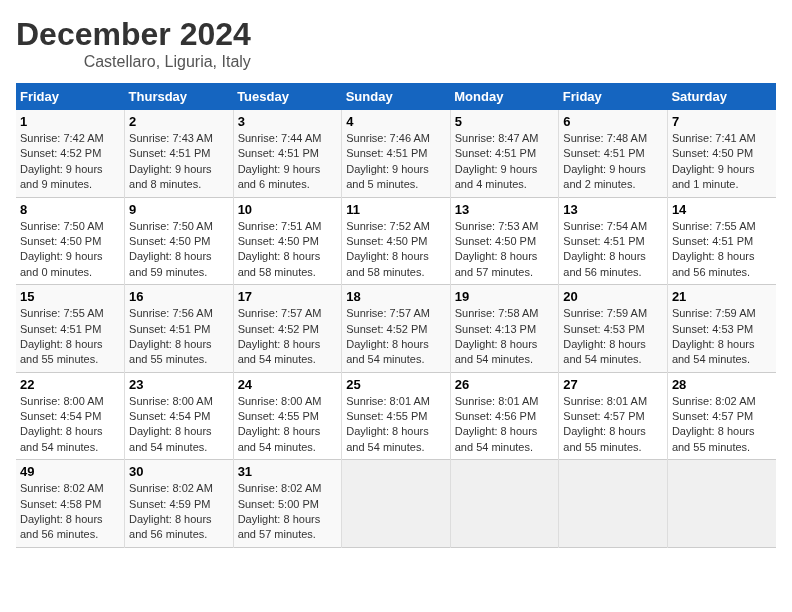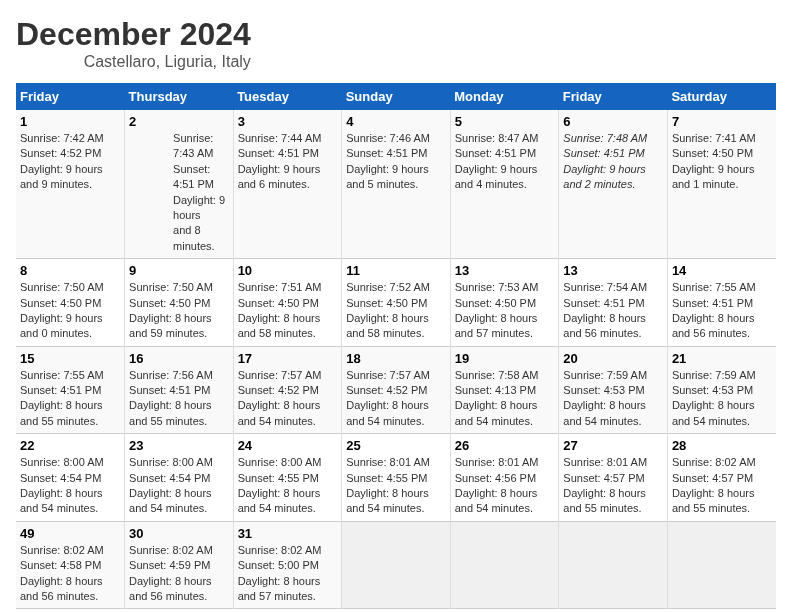--- a/index.html
+++ b/index.html
@@ -116,21 +116,21 @@
   <tr>
         <td>
           <span class="day-num">1</span>
           <div class="day-detail" style="white-space: pre-line;">Sunrise: 7:42 AM
 Sunset: 4:52 PM
 Daylight: 9 hours
 and 9 minutes.</div>
         </td>
         <td>
           <span class="day-num">2</span>
-          <div class="day-detail" style="white-space: pre-line; margin-left: 44px;">Sunrise: 7:43 AM
+          <div class="day-detail" style="white-space: pre-line;">Sunrise: 7:43 AM
 Sunset: 4:51 PM
 Daylight: 9 hours
 and 8 minutes.</div>
         </td>
         <td>
           <span class="day-num">3</span>
           <div class="day-detail" style="white-space: pre-line;">Sunrise: 7:44 AM
 Sunset: 4:51 PM
 Daylight: 9 hours
 and 6 minutes.</div>
@@ -144,21 +144,21 @@
         </td>
         <td>
           <span class="day-num">5</span>
           <div class="day-detail" style="white-space: pre-line;">Sunrise: 8:47 AM
 Sunset: 4:51 PM
 Daylight: 9 hours
 and 4 minutes.</div>
         </td>
         <td>
           <span class="day-num">6</span>
-          <div class="day-detail" style="white-space: pre-line; font-style: italic;">Sunrise: 7:48 AM
+          <div class="day-detail" style="white-space: pre-line;">Sunrise: 7:48 AM
 Sunset: 4:51 PM
 Daylight: 9 hours
 and 2 minutes.</div>
         </td>
         <td>
           <span class="day-num">7</span>
           <div class="day-detail" style="white-space: pre-line;">Sunrise: 7:41 AM
 Sunset: 4:50 PM
 Daylight: 9 hours
 and 1 minute.</div>

